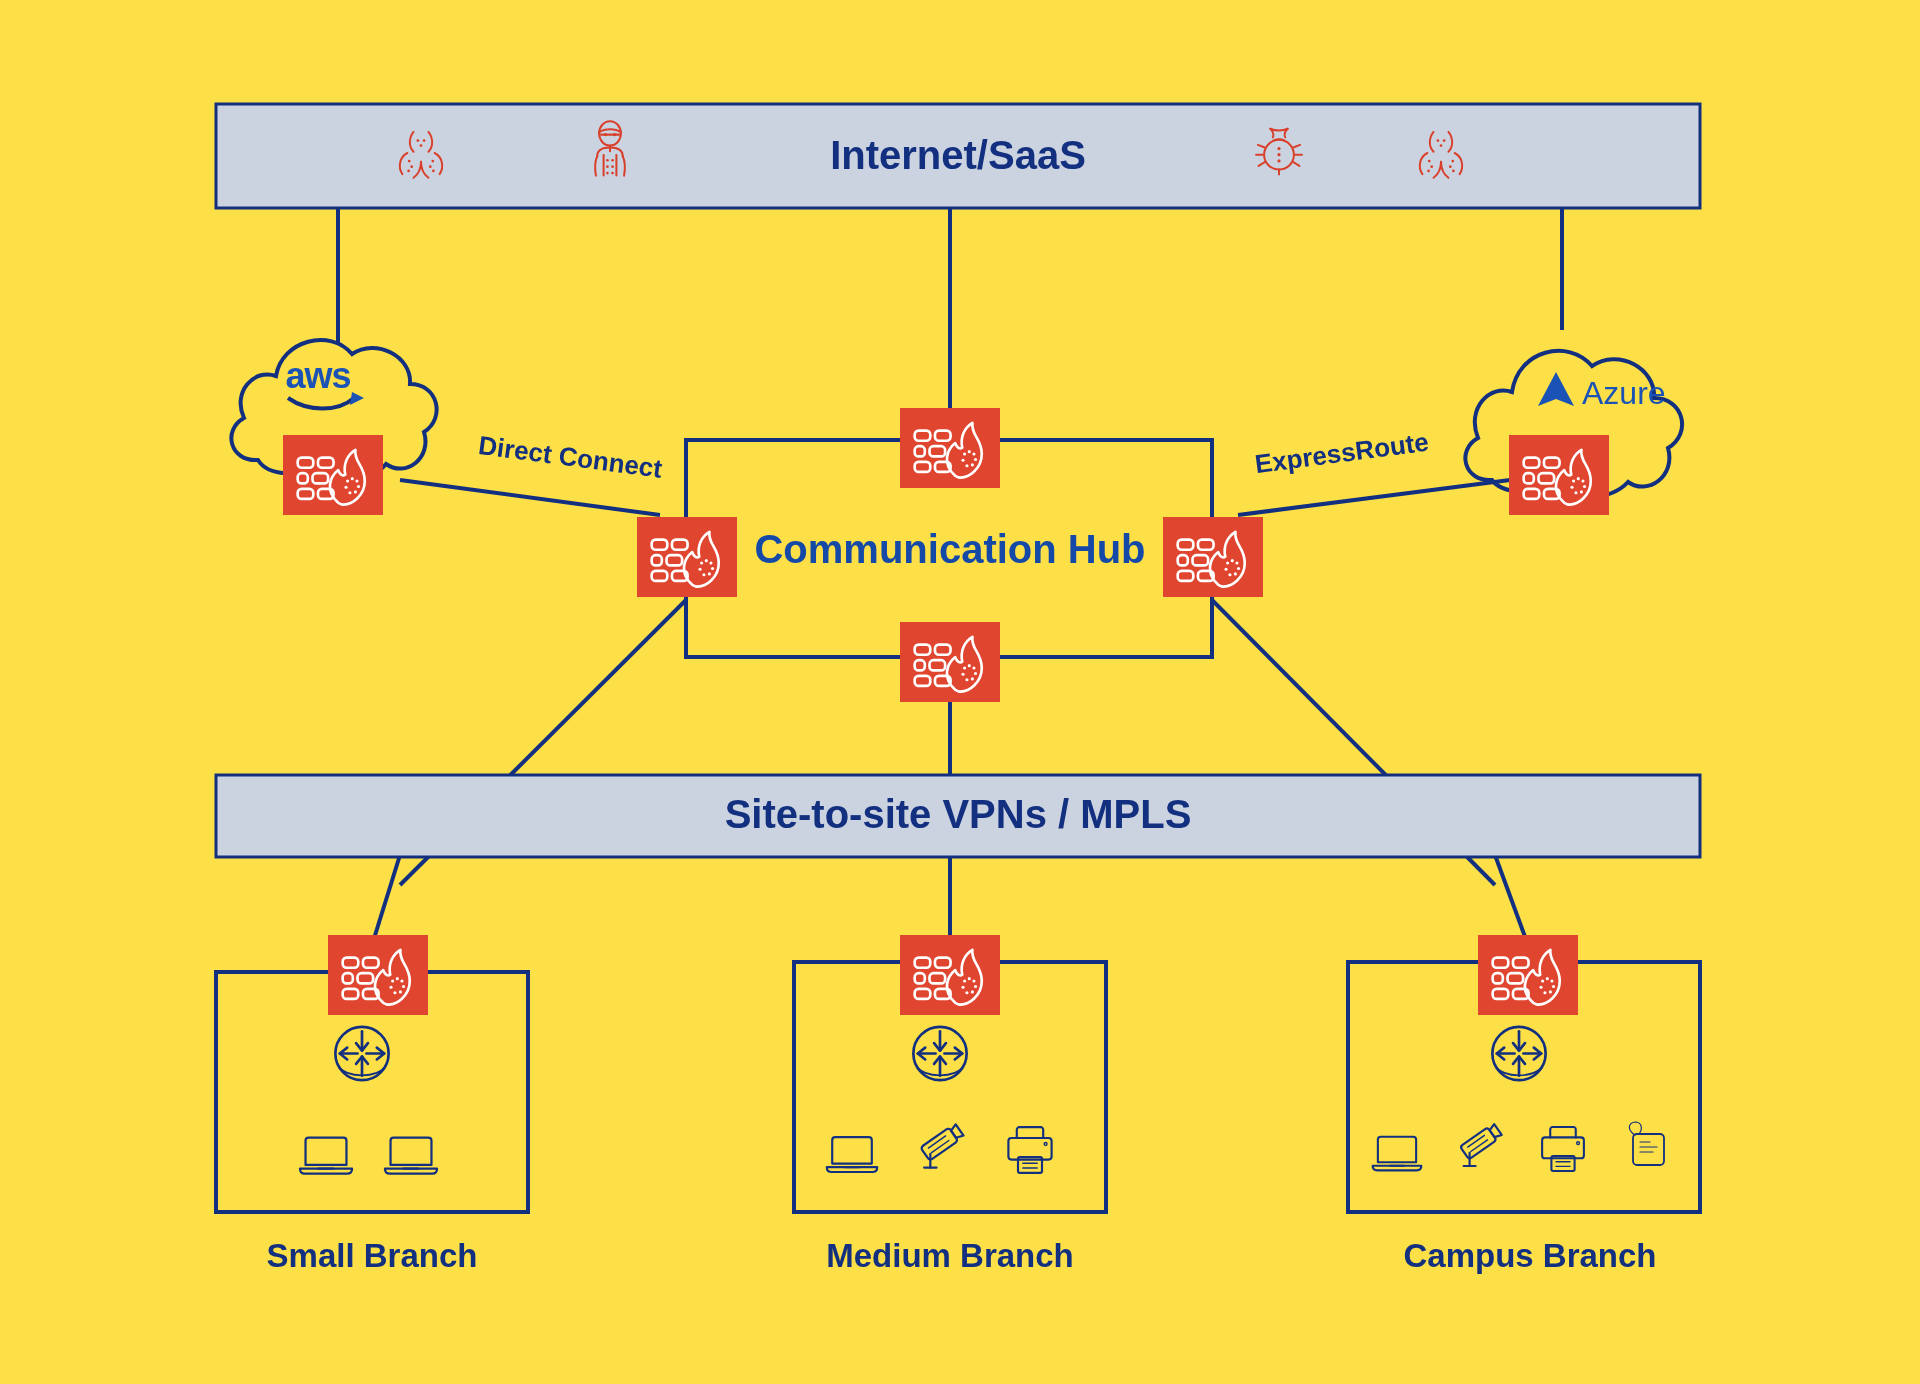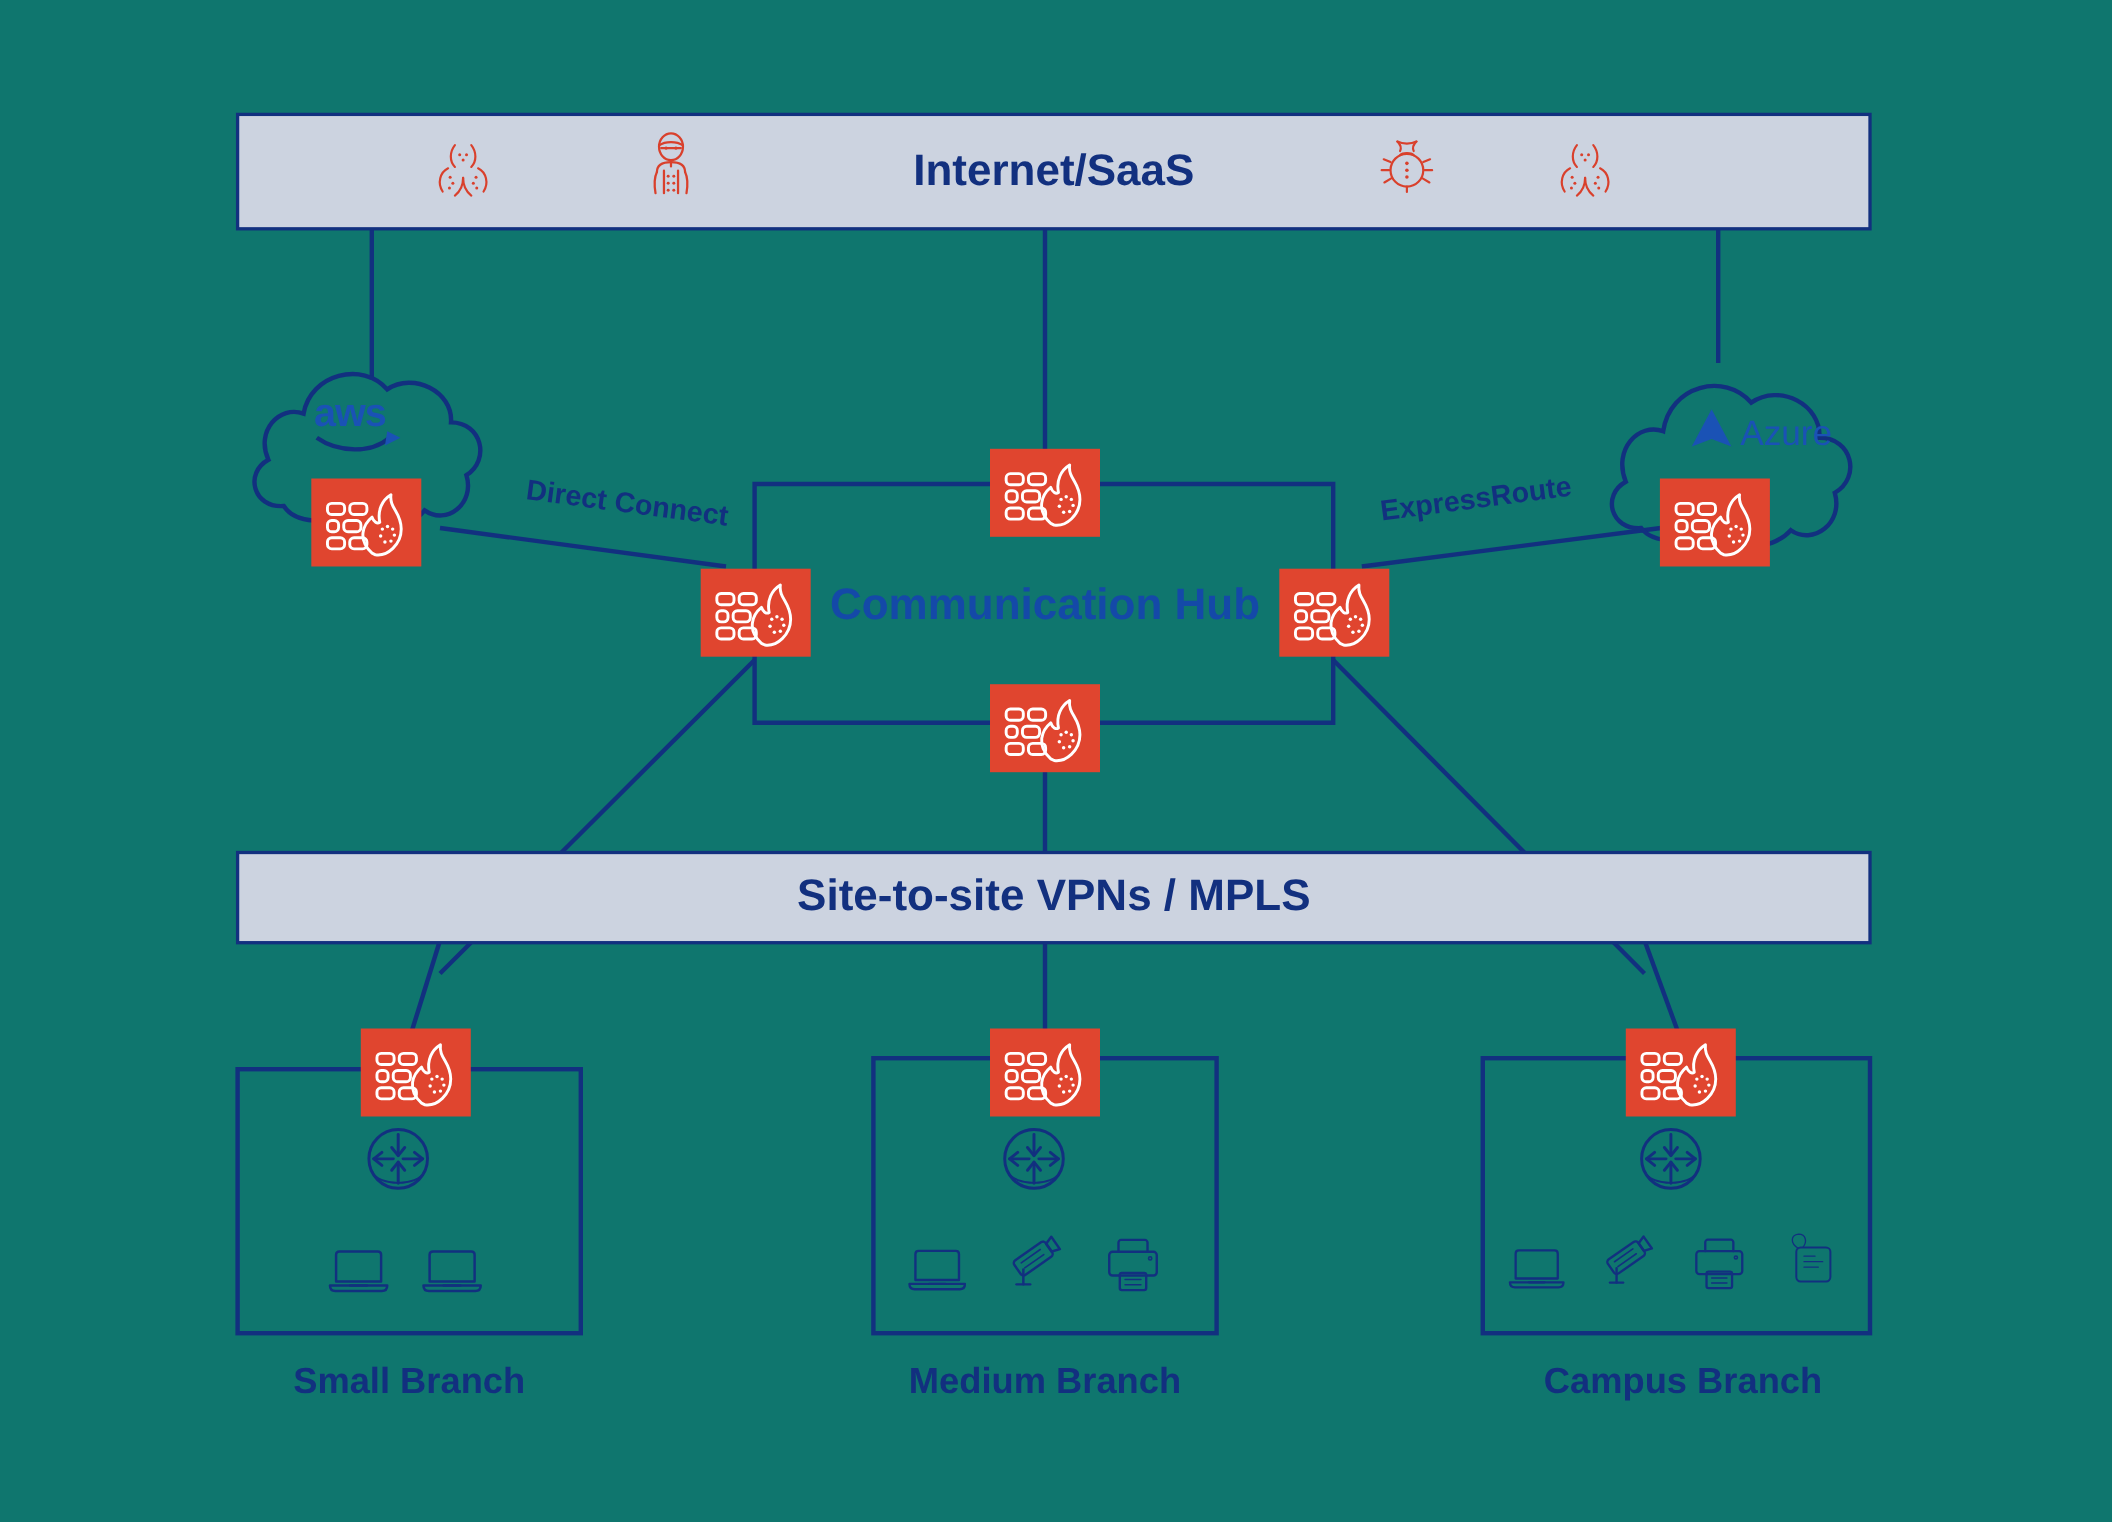--- a/index.html
+++ b/index.html
@@ -4,21 +4,21 @@
 <style>
   html, body {
     margin: 0;
     padding: 0;
     background: #000000;
   }
   #stage {
     position: relative;
     width: 1920px;
     height: 1384px;
-    background: #0f766e;
+    background: #fde047;
     overflow: hidden;
     font-family: "Liberation Sans", sans-serif;
   }
   svg#diagram {
     position: absolute;
     left: 0;
     top: 0;
     width: 1920px;
     height: 1384px;
     display: block;

